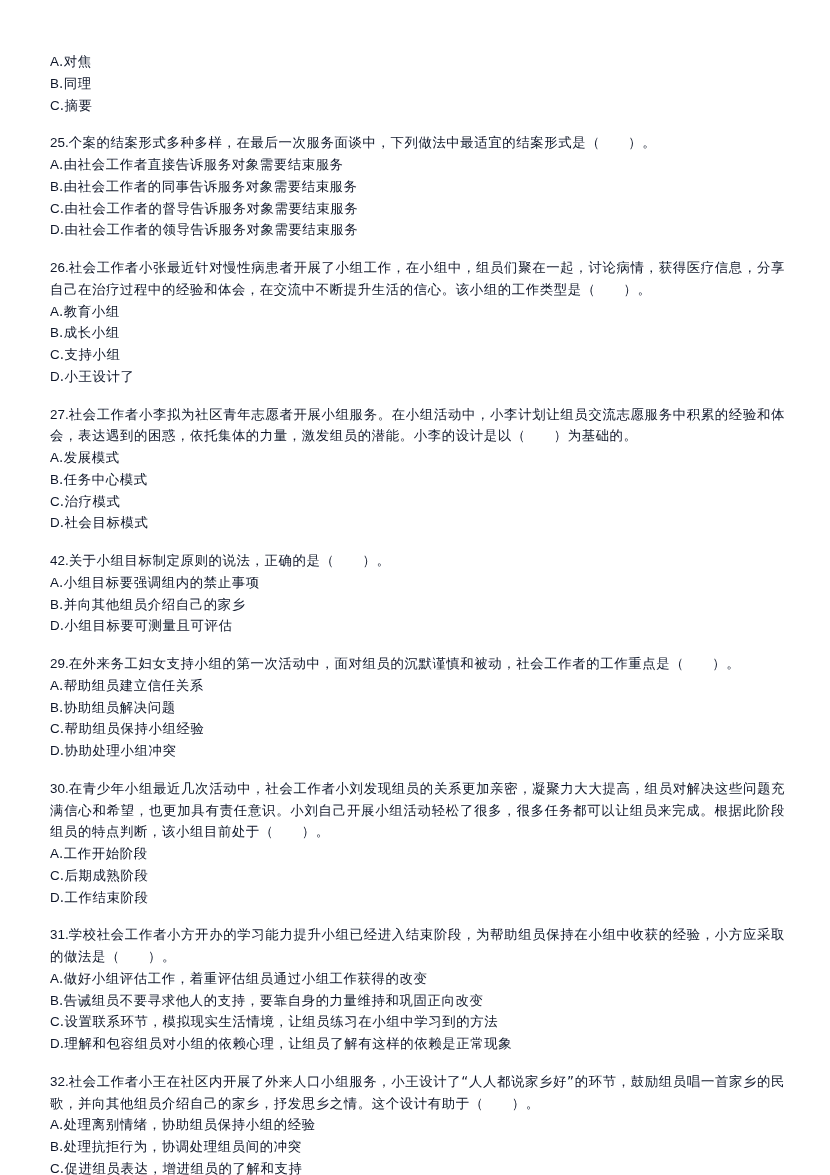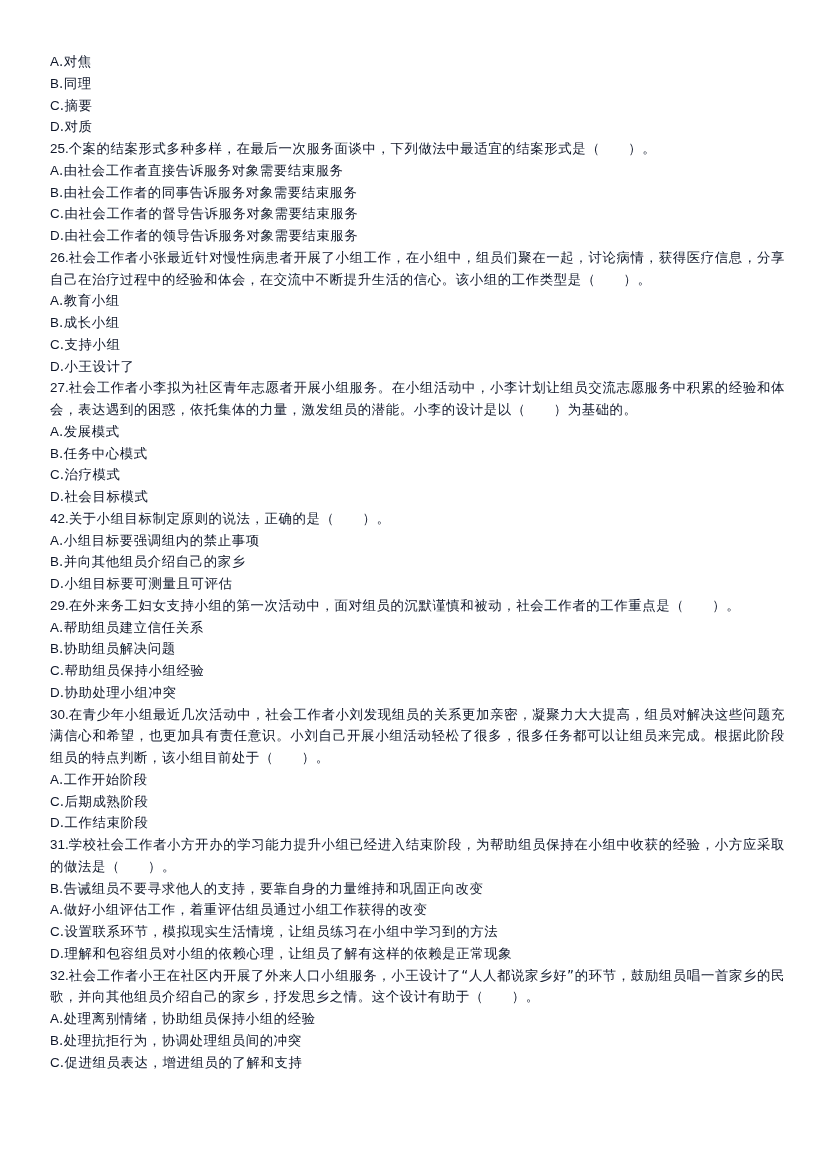--- a/index.html
+++ b/index.html
@@ -2,34 +2,33 @@
 <html><head>
 <meta charset="utf-8">
 <style>
   html, body { margin: 0; padding: 0; background: #ffffff; }
   body { width: 830px; height: 1175px; overflow: hidden; position: relative; }
   .page {
     position: absolute; left: 50px; top: 51px; width: 735px;
     font-family: "DejaVu Sans", "Liberation Sans", sans-serif;
     font-size: 13.4px; line-height: 21.75px; color: #0f172a;
   }
-  .q-stem { white-space: normal; text-align: justify; text-align-last: left; letter-spacing: 0.6px; }
+  .q-stem { white-space: normal; text-align: justify; text-align-last: left; letter-spacing: 0.6px; margin-top: 16px; }
   .opt { white-space: nowrap; letter-spacing: 0.6px; }
   .num, .letter { font-family: "Liberation Sans", sans-serif; letter-spacing: 0; }
 </style>
 </head>
 <body>
 
 <div class="page">
 
   <div>
     <div class="opt"><span class="letter">A</span><span>.对焦</span></div>
     <div class="opt"><span class="letter">B</span><span>.同理</span></div>
     <div class="opt"><span class="letter">C</span><span>.摘要</span></div>
-    <div class="opt"><span class="letter">D</span><span>.对质</span></div>
   </div>
 
   <div>
     <div class="q-stem"><span class="num">25.</span><span>个案的结案形式多种多样，在最后一次服务面谈中，下列做法中最适宜的结案形式是（　　）。</span></div>
     <div class="opt"><span class="letter">A</span><span>.由社会工作者直接告诉服务对象需要结束服务</span></div>
     <div class="opt"><span class="letter">B</span><span>.由社会工作者的同事告诉服务对象需要结束服务</span></div>
     <div class="opt"><span class="letter">C</span><span>.由社会工作者的督导告诉服务对象需要结束服务</span></div>
     <div class="opt"><span class="letter">D</span><span>.由社会工作者的领导告诉服务对象需要结束服务</span></div>
   </div>
 
@@ -66,22 +65,22 @@
 
   <div>
     <div class="q-stem"><span class="num">30.</span><span>在青少年小组最近几次活动中，社会工作者小刘发现组员的关系更加亲密，凝聚力大大提高，组员对解决这些问题充满信心和希望，也更加具有责任意识。小刘自己开展小组活动轻松了很多，很多任务都可以让组员来完成。根据此阶段组员的特点判断，该小组目前处于（　　）。</span></div>
     <div class="opt"><span class="letter">A</span><span>.工作开始阶段</span></div>
     <div class="opt"><span class="letter">C</span><span>.后期成熟阶段</span></div>
     <div class="opt"><span class="letter">D</span><span>.工作结束阶段</span></div>
   </div>
 
   <div>
     <div class="q-stem"><span class="num">31.</span><span>学校社会工作者小方开办的学习能力提升小组已经进入结束阶段，为帮助组员保持在小组中收获的经验，小方应采取的做法是（　　）。</span></div>
+    <div class="opt"><span class="letter">A</span><span>.做好小组评估工作，着重评估组员通过小组工作获得的改变</span></div>
     <div class="opt"><span class="letter">B</span><span>.告诫组员不要寻求他人的支持，要靠自身的力量维持和巩固正向改变</span></div>
-    <div class="opt"><span class="letter">A</span><span>.做好小组评估工作，着重评估组员通过小组工作获得的改变</span></div>
     <div class="opt"><span class="letter">C</span><span>.设置联系环节，模拟现实生活情境，让组员练习在小组中学习到的方法</span></div>
     <div class="opt"><span class="letter">D</span><span>.理解和包容组员对小组的依赖心理，让组员了解有这样的依赖是正常现象</span></div>
   </div>
 
   <div>
     <div class="q-stem"><span class="num">32.</span><span>社会工作者小王在社区内开展了外来人口小组服务，小王设计了“人人都说家乡好”的环节，鼓励组员唱一首家乡的民歌，并向其他组员介绍自己的家乡，抒发思乡之情。这个设计有助于（　　）。</span></div>
     <div class="opt"><span class="letter">A</span><span>.处理离别情绪，协助组员保持小组的经验</span></div>
     <div class="opt"><span class="letter">B</span><span>.处理抗拒行为，协调处理组员间的冲突</span></div>
     <div class="opt"><span class="letter">C</span><span>.促进组员表达，增进组员的了解和支持</span></div>
   </div>

